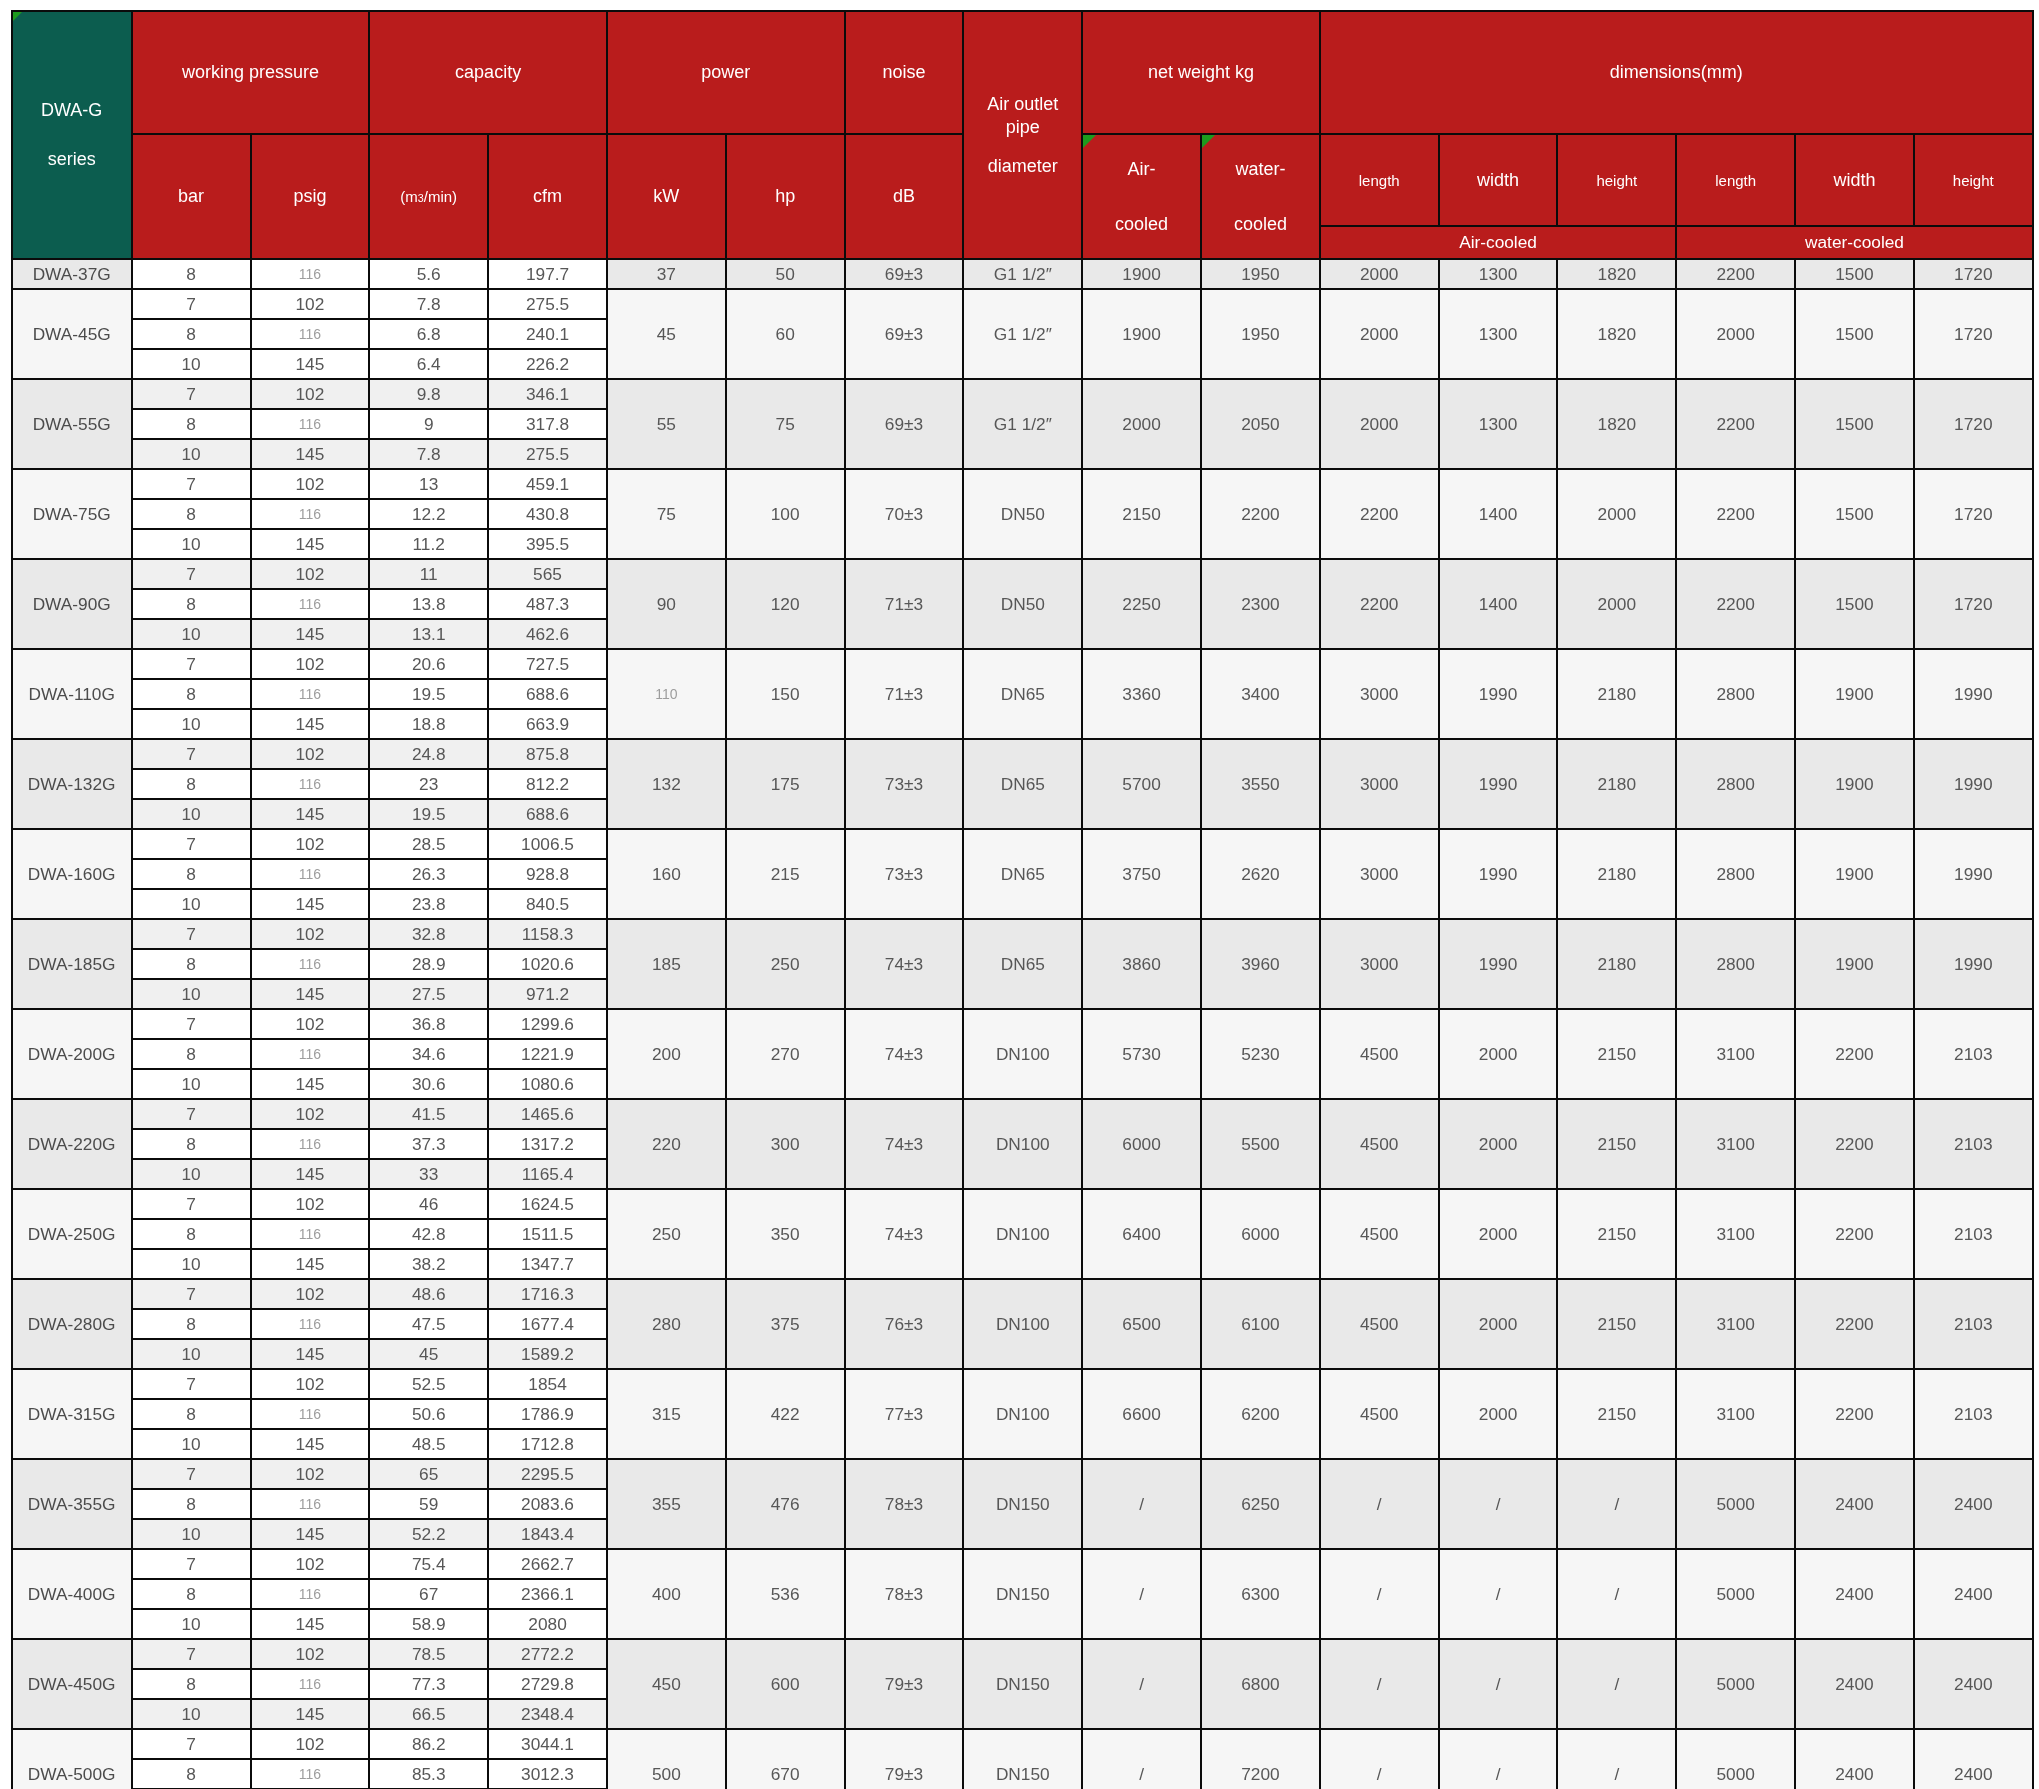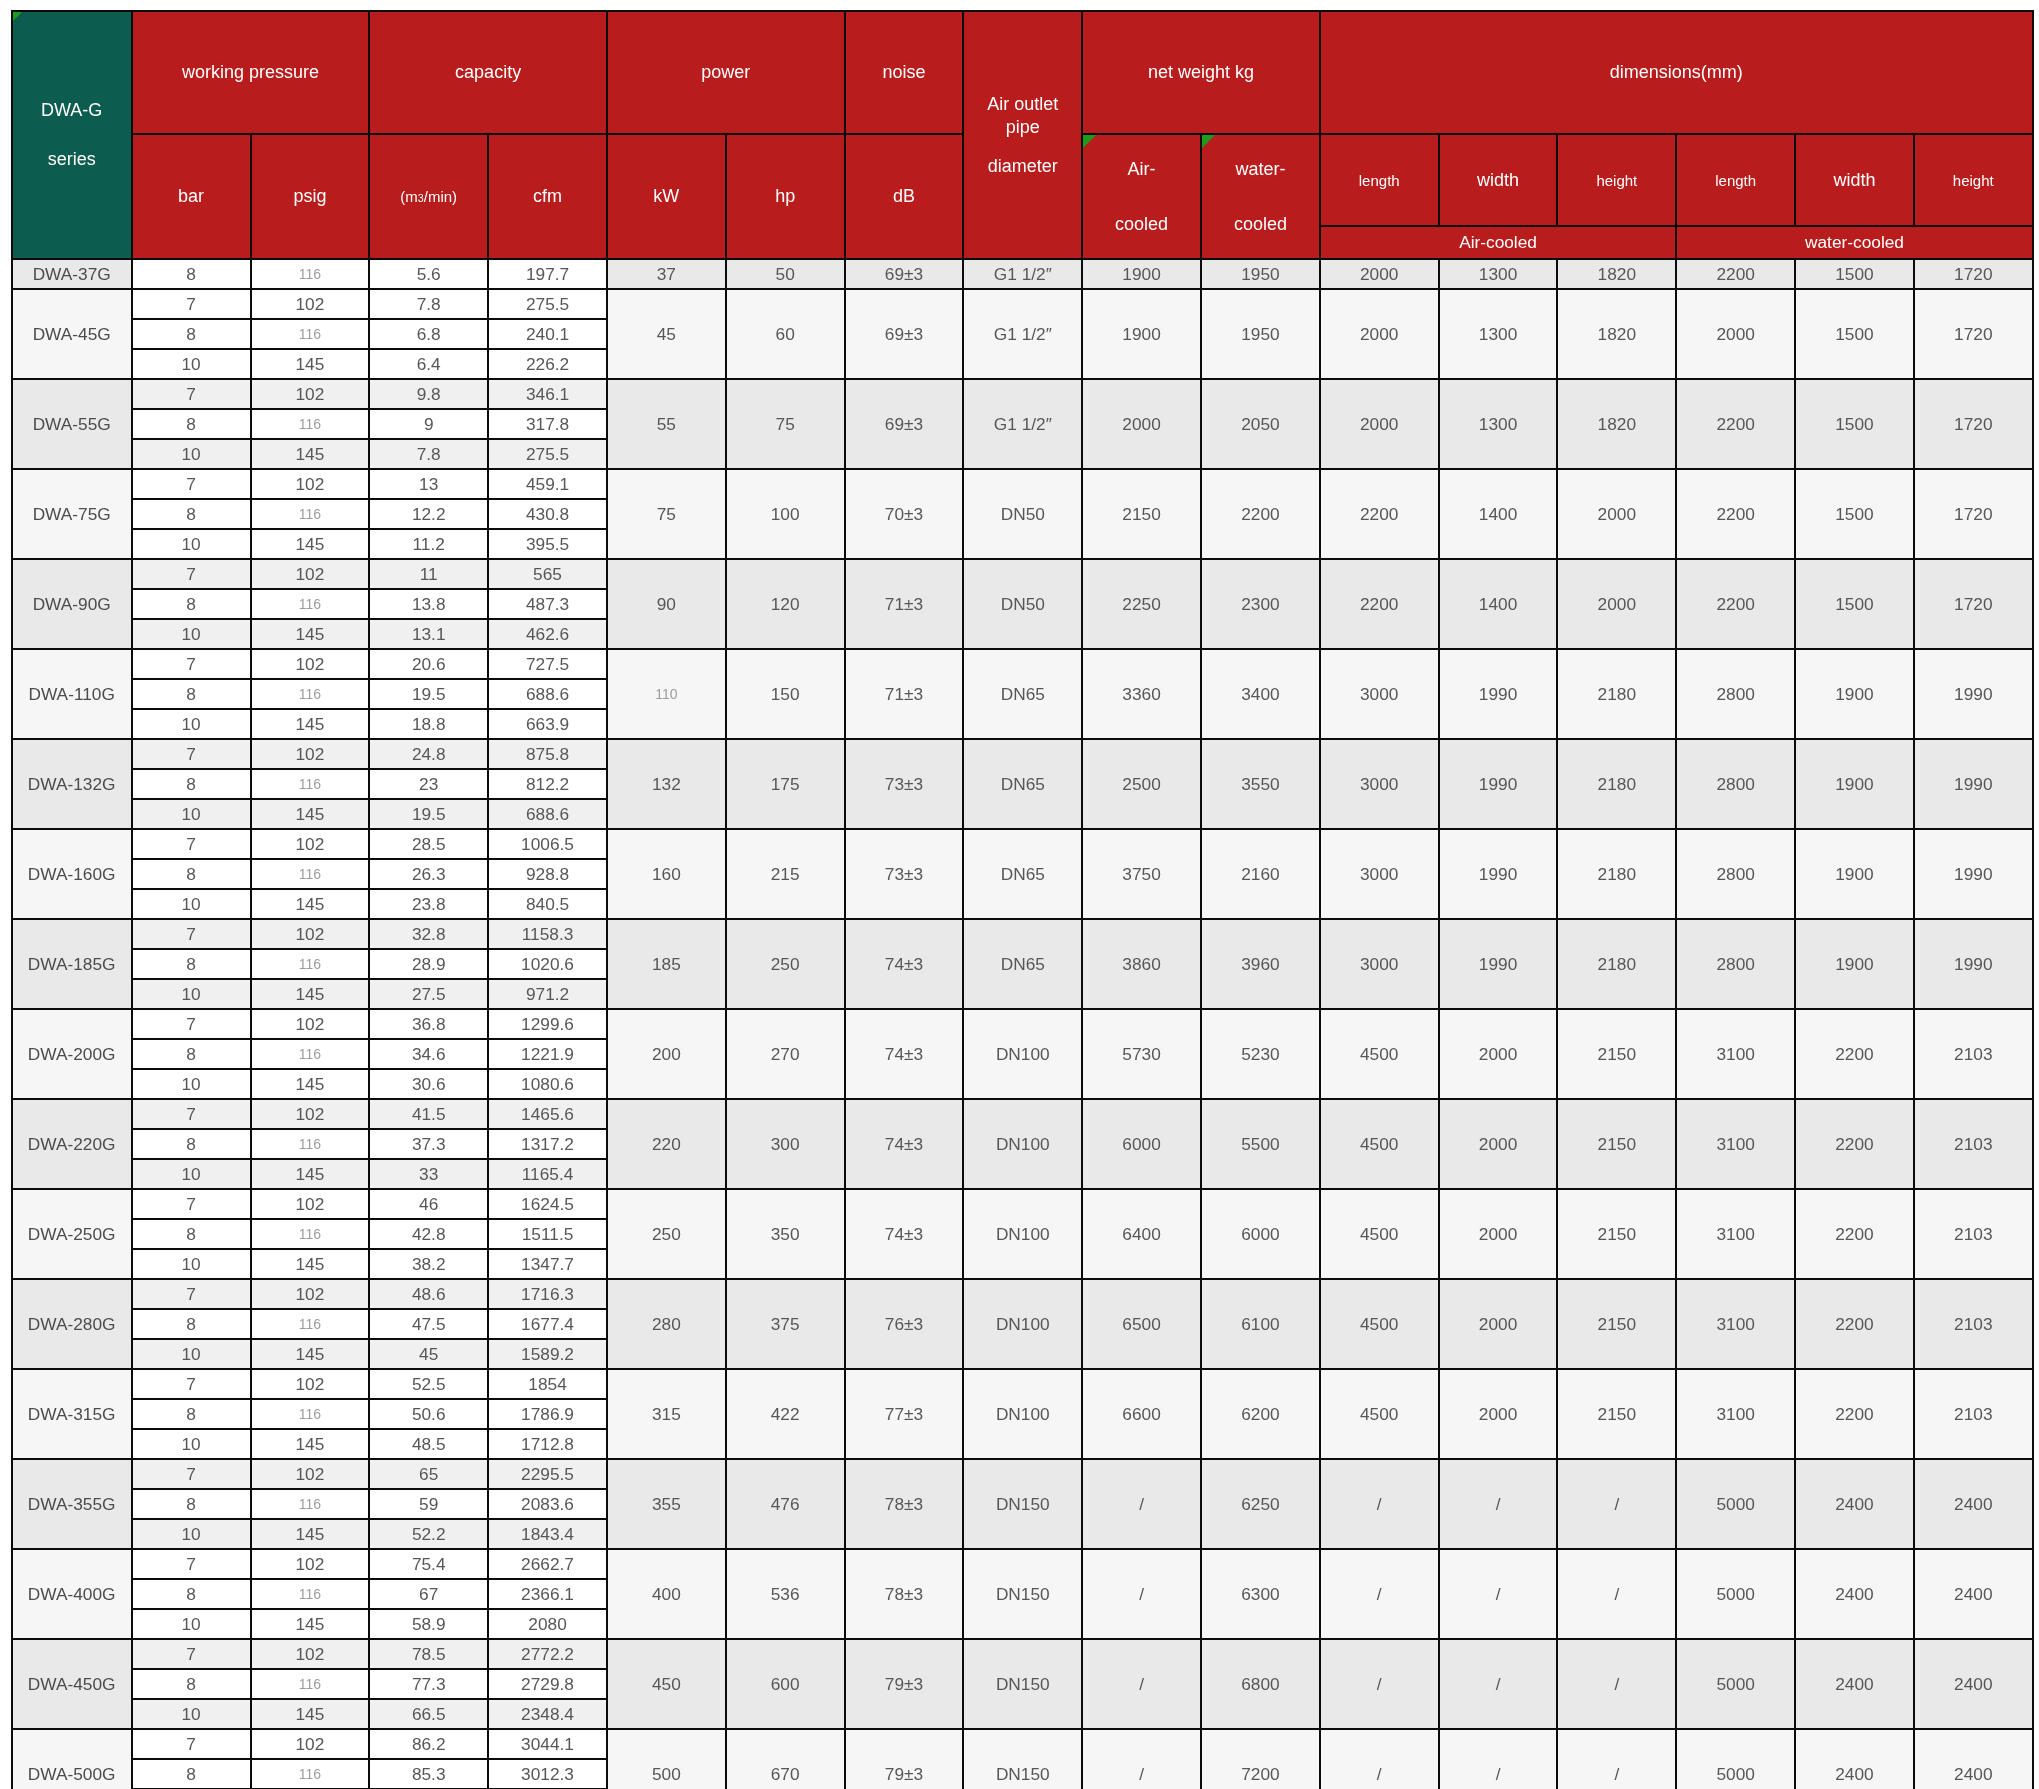--- a/index.html
+++ b/index.html
@@ -302,21 +302,21 @@
         <tr>
           <td rowspan="3" class="name gbg">DWA-132G</td>
           <td class="pcell pstripe">7</td>
           <td class="pcell pstripe">102</td>
           <td class="pcell pstripe">24.8</td>
           <td class="pcell pstripe">875.8</td>
           <td rowspan="3" class="gbg">132</td>
           <td rowspan="3" class="gbg">175</td>
           <td rowspan="3" class="gbg">73±3</td>
           <td rowspan="3" class="gbg">DN65</td>
-          <td rowspan="3" class="gbg">2500</td>
+          <td rowspan="3" class="gbg">5700</td>
           <td rowspan="3" class="gbg">3550</td>
           <td rowspan="3" class="gbg">3000</td>
           <td rowspan="3" class="gbg">1990</td>
           <td rowspan="3" class="gbg">2180</td>
           <td rowspan="3" class="gbg">2800</td>
           <td rowspan="3" class="gbg">1900</td>
           <td rowspan="3" class="gbg">1990</td>
         </tr>
         <tr>
           <td class="pcell pwhite">8</td>
@@ -334,21 +334,21 @@
           <td rowspan="3" class="name wbg">DWA-160G</td>
           <td class="pcell pwhite">7</td>
           <td class="pcell pwhite">102</td>
           <td class="pcell pwhite">28.5</td>
           <td class="pcell pwhite">1006.5</td>
           <td rowspan="3" class="wbg">160</td>
           <td rowspan="3" class="wbg">215</td>
           <td rowspan="3" class="wbg">73±3</td>
           <td rowspan="3" class="wbg">DN65</td>
           <td rowspan="3" class="wbg">3750</td>
-          <td rowspan="3" class="wbg">2160</td>
+          <td rowspan="3" class="wbg">2620</td>
           <td rowspan="3" class="wbg">3000</td>
           <td rowspan="3" class="wbg">1990</td>
           <td rowspan="3" class="wbg">2180</td>
           <td rowspan="3" class="wbg">2800</td>
           <td rowspan="3" class="wbg">1900</td>
           <td rowspan="3" class="wbg">1990</td>
         </tr>
         <tr>
           <td class="pcell pwhite">8</td>
           <td class="pcell pwhite dim">116</td>

